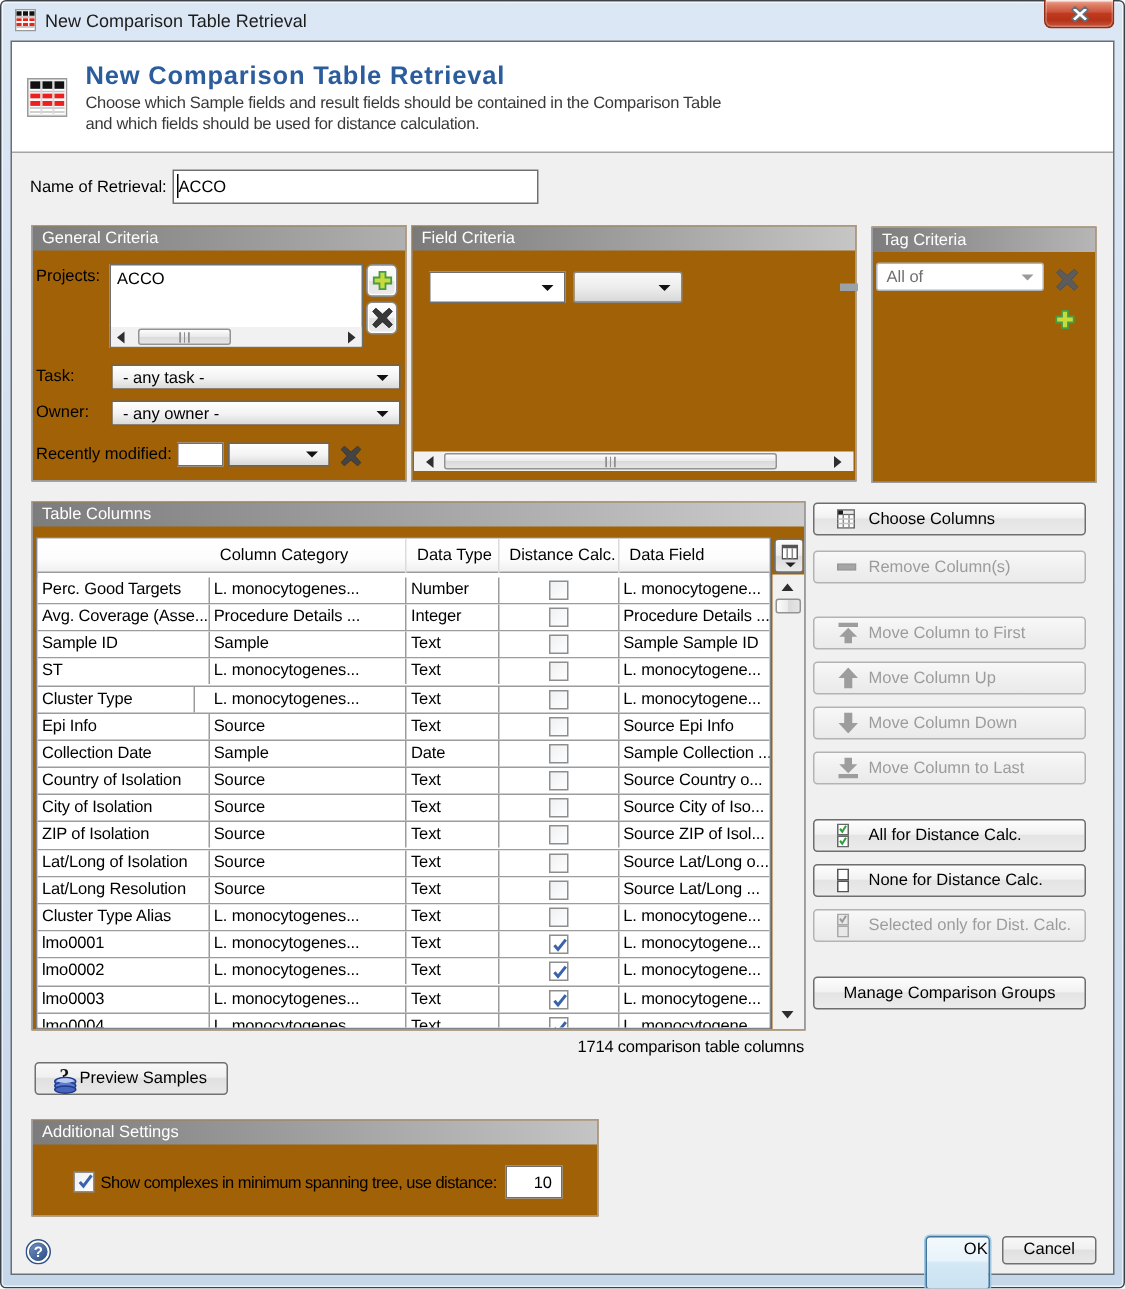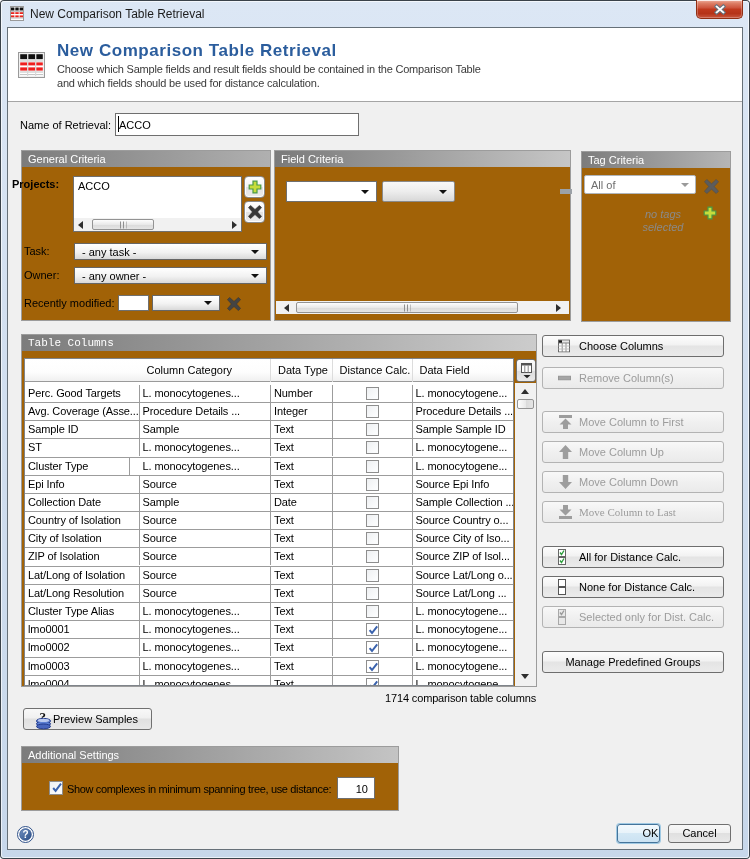--- a/index.html
+++ b/index.html
@@ -106,21 +106,21 @@
   <div id="desc">Choose which Sample fields and result fields should be contained in the Comparison Table<br>and which fields should be used for distance calculation.</div>
 
   <div class="lbl" style="left:20px;top:119px;">Name of Retrieval:</div>
   <div class="tinput" style="left:115px;top:113px;width:244px;height:23px;"></div>
   <div class="lbl" style="left:119px;top:119px;">ACCO</div>
   <div class="abs" style="left:118px;top:116px;width:1px;height:16px;background:#000;"></div>
 
   <div class="group" style="left:21px;top:150px;width:250px;height:171px;">
     <div class="ghead" style="background:linear-gradient(90deg,#7c7c7c,#b0b0b0);">General Criteria</div>
   </div>
-  <div class="lbl" style="left:12px;top:178px;font-weight:bold;">Projects:</div>
+  <div class="lbl" style="left:24px;top:178px;">Projects:</div>
   <div class="tinput" style="left:73px;top:176px;width:169px;height:56px;"></div>
   <div class="lbl" style="left:78px;top:180px;">ACCO</div>
   <div class="sbtrack" style="left:74px;top:218px;width:167px;height:13px;">
     <div class="tl" style="left:4px;top:2.5px;"></div>
     <div class="tr" style="right:4px;top:2.5px;"></div>
     <div class="sthumbh" style="left:18px;width:62px;">
         <div class="grip"></div>
       </div>
   </div>
   <div class="sqbtn" style="left:244px;top:176px;">
@@ -172,27 +172,26 @@
 
   <div class="group" style="left:581px;top:151px;width:150px;height:171px;">
     <div class="ghead" style="background:linear-gradient(90deg,#7c7c7c,#b6b6b6);">Tag Criteria</div>
   </div>
   <div class="tinput" style="left:584px;top:175px;width:112px;height:19px;border-color:#b0b5bb;border-radius:2px;"></div>
   <div class="lbl" style="left:591px;top:179px;color:#6e6e6e;">All of</div>
   <div class="arr" style="left:681px;top:183px;border-top-color:#9a9a9a;"></div>
   <svg class="abs" style="left:704px;top:179px;" width="15" height="15" viewBox="0 0 13 13">
       <path d="M2.4 0.4 L6.5 4.1 L10.6 0.4 L12.6 2.4 L8.9 6.5 L12.6 10.6 L10.6 12.6 L6.5 8.9 L2.4 12.6 L0.4 10.6 L4.1 6.5 L0.4 2.4 Z" fill="#5c5c5c" stroke="#4e4e4e" stroke-width="0.5"></path>
     </svg>
-  <div class="lbl" style="left:601px;top:208px;width:124px;text-align:center;font-style:italic;color:#8a8a8a;line-height:13px;">no tags<br>selected</div>
   <svg class="abs" style="left:703px;top:206px;" width="14" height="14" viewBox="0 0 14 14">
       <path d="M5 1.2 h4 v3.8 h3.8 v4 H9 v3.8 H5 V9 H1.2 V5 H5 Z" fill="#c6dc3c" stroke="#4a9a44" stroke-width="1.2"></path>
     </svg>
 
   <div class="group" style="left:21px;top:334px;width:516px;height:353px;">
-    <div class="ghead" style="background:linear-gradient(90deg,#7c7c7c,#cccccc);font-family:Liberation Mono, monospace;">Table Columns</div>
+    <div class="ghead" style="background:linear-gradient(90deg,#7c7c7c,#cccccc);">Table Columns</div>
   </div>
   <div id="tbl">
     <div id="thead">
       <div class="hc" style="left:114.5px;width:131.5px;">Column Category</div>
       <div class="hc" style="left:246px;width:61.5px;">Data Type</div>
       <div class="hc" style="left:307.5px;width:80px;">Distance Calc.</div>
       <div class="hc" style="left:387.5px;width:101px;border-right:none;">Data Field</div>
     </div>
     <div id="tbody" style="position:absolute;left:0;top:25.8px;width:100%;">
 <div class="trow">
@@ -396,21 +395,21 @@
         <path d="M7.5 0 L14 7 H10.2 V14 H4.8 V7 H1 Z" fill="#9d9d9d"></path>
       </svg>
       <span class="bt">Move Column Up</span>
     </div>
   <div class="btn dis" style="top:471px;">
       <svg width="15" height="14" viewBox="0 0 15 14">
         <path d="M7.5 14 L14 7 H10.2 V0 H4.8 V7 H1 Z" fill="#9d9d9d"></path>
       </svg>
       <span class="bt">Move Column Down</span>
     </div>
-  <div class="btn dis" style="top:501px;font-family:Liberation Serif, serif;">
+  <div class="btn dis" style="top:501px;">
       <svg width="15" height="14" viewBox="0 0 15 14">
         <rect x="1" y="11" width="13" height="3" fill="#9d9d9d"></rect>
         <path d="M7.5 10.5 L13.5 4.5 H10 V0 H5 V4.5 H1.5 Z" fill="#9d9d9d"></path>
       </svg>
       <span class="bt">Move Column to Last</span>
     </div>
   <div class="btn" style="top:546px;">
       <svg width="8" height="16" viewBox="0 0 8 16">
         <rect x="0.5" y="0.5" width="7" height="7" fill="#fff" stroke="#666"></rect>
         <path d="M2 3.5 L3.5 5.5 L6 1.5" fill="none" stroke="#2e9e3e" stroke-width="1.4"></path>
@@ -428,21 +427,21 @@
     </div>
   <div class="btn dis" style="top:606px;">
       <svg width="8" height="16" viewBox="0 0 8 16">
         <rect x="0.5" y="0.5" width="7" height="7" fill="#e8e8e8" stroke="#a8a8a8"></rect>
         <path d="M2 3.5 L3.5 5.5 L6 1.5" fill="none" stroke="#9a9a9a" stroke-width="1.4"></path>
         <rect x="0.5" y="8.5" width="7" height="7" fill="#e8e8e8" stroke="#a8a8a8"></rect>
       </svg>
       <span class="bt">Selected only for Dist. Calc.</span>
     </div>
   <div class="btn" style="top:651px;">
-      <span class="bt" style="left:50%;transform:translate(-50%,-50%);">Manage Predefined Groups</span>
+      <span class="bt" style="left:50%;transform:translate(-50%,-50%);">Manage Comparison Groups</span>
     </div>
 
   <div class="lbl" style="left:300px;top:692px;width:236px;text-align:right;letter-spacing:-0.15px;">1714 comparison table columns</div>
   <div class="fbtn" style="left:23px;top:708px;width:129px;height:22px;line-height:20px;padding-left:29px;text-align:left;">Preview Samples
     <svg style="position:absolute;left:11px;top:1px;" width="18" height="20" viewBox="0 0 18 20">
         <text x="4.6" y="11" font-size="13" font-weight="bold" fill="#111" font-family="Liberation Serif">?</text>
         <ellipse cx="8.5" cy="11" rx="7" ry="2.6" fill="#7d9ce2" stroke="#20398c" stroke-width="1"></ellipse>
         <ellipse cx="8.5" cy="13.8" rx="7" ry="2.6" fill="#5b7fd4" stroke="#20398c" stroke-width="1"></ellipse>
         <ellipse cx="8.5" cy="16.4" rx="7" ry="2.4" fill="#4765bd" stroke="#20398c" stroke-width="1"></ellipse>
         <ellipse cx="8.5" cy="10.4" rx="5.6" ry="1.6" fill="#b9c9ef"></ellipse>
@@ -465,15 +464,15 @@
       <defs>
         <linearGradient id="hg" x1="0" y1="0" x2="1" y2="1">
           <stop offset="0" stop-color="#7291c1"></stop>
           <stop offset="1" stop-color="#2a4d85"></stop>
         </linearGradient>
       </defs>
       <circle cx="8.5" cy="8.5" r="8" fill="#fff" stroke="#2f5189" stroke-width="1"></circle>
       <circle cx="8.5" cy="8.5" r="5.9" fill="url(#hg)" stroke="#2f5189" stroke-width="0.6"></circle>
       <text x="8.5" y="12.2" font-size="10" font-weight="bold" fill="#fff" text-anchor="middle" font-family="Liberation Sans">?</text>
     </svg>
-  <div class="fbtn" style="left:617px;top:824px;width:43px;height:19px;border-color:#45749a;background:linear-gradient(180deg,#f3f9fd 0%,#e8f3fa 45%,#d4e8f5 50%,#cbe2f2 100%);box-shadow:0 0 0 1px #9fc9e3;padding-left:24px;">OK</div>
+  <div class="fbtn" style="left:617px;top:824px;width:43px;height:36px;border-color:#45749a;background:linear-gradient(180deg,#f3f9fd 0%,#e8f3fa 45%,#d4e8f5 50%,#cbe2f2 100%);box-shadow:0 0 0 1px #9fc9e3;padding-left:24px;">OK</div>
   <div class="fbtn" style="left:668px;top:824px;width:63px;height:19px;">Cancel</div>
 </div>
 
 </body></html>

